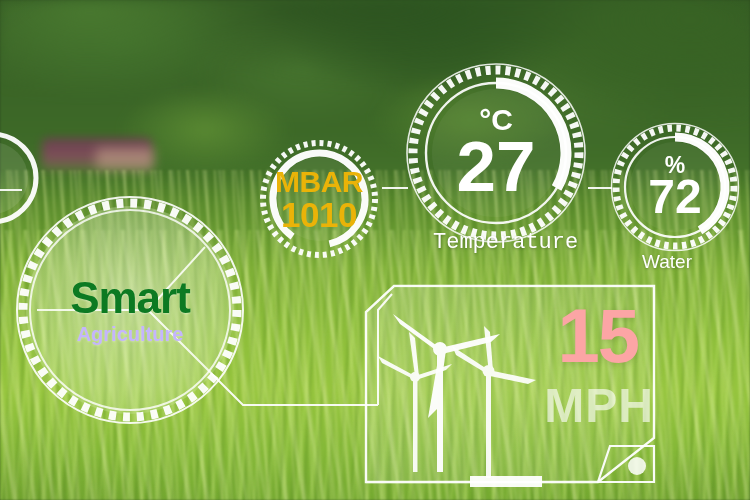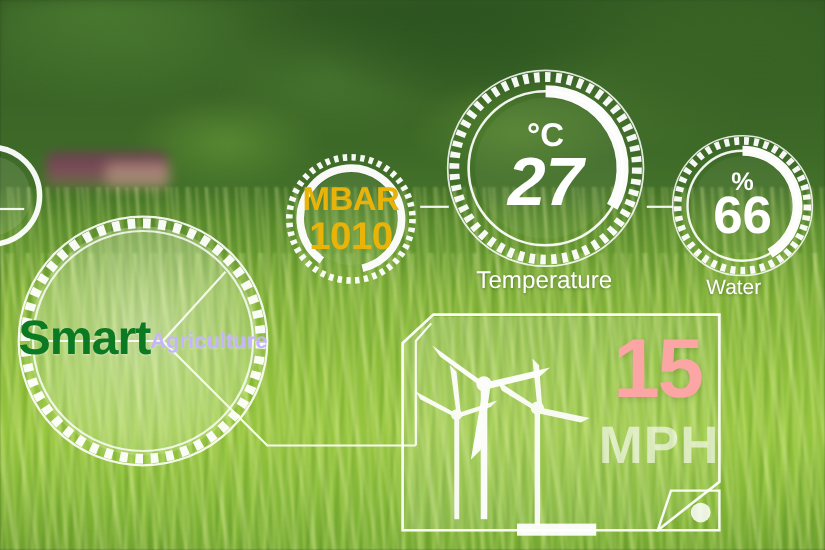--- a/index.html
+++ b/index.html
@@ -66,21 +66,21 @@
   }
 
   
   .hud{position:absolute;}
   svg{display:block;overflow:visible;}
 
   
   #smart-circle{left:10px;top:190px;width:240px;height:240px;}
   .smart-label{
     position:absolute;left:0;top:0;width:240px;height:240px;
-    display:flex;flex-direction:row;align-items:center;justify-content:center;
+    display:flex;flex-direction:column;align-items:center;justify-content:center;
     pointer-events:none;
   }
   .smart-title{
     font-size:44px;font-weight:bold;color:#0c7a22;letter-spacing:-1px;
     line-height:1;margin-bottom:4px;
     text-shadow:0 1px 2px rgba(255,255,255,.35);
   }
   .smart-sub{
     font-size:20px;font-weight:bold;color:#c4b5fd;letter-spacing:0px;
     line-height:1;
@@ -102,22 +102,22 @@
   #mbar-gauge{left:258px;top:138px;width:122px;height:122px;}
   .mbar-text{
     position:absolute;inset:0;display:flex;flex-direction:column;
     align-items:center;justify-content:center;color:#eab308;pointer-events:none;
   }
   .mbar-a{font-size:30px;font-weight:bold;line-height:1.0;letter-spacing:-.5px;}
   .mbar-b{font-size:35px;font-weight:bold;line-height:1.0;letter-spacing:-.5px;}
 
   #temp-gauge{left:405px;top:62px;width:182px;height:182px;}
   #temp-gauge .g-unit{font-size:30px;margin-bottom:-2px;}
-  #temp-gauge .g-val{font-size:62px;font-style:italic;}
-  #temp-caption{left:433px;top:242px;}
+  #temp-gauge .g-val{font-size:71px;}
+  #temp-caption{left:433px;top:230px;font-family:Liberation Mono, monospace;}
 
   #water-gauge{left:610px;top:122px;width:130px;height:130px;}
   #water-gauge .g-unit{font-size:23px;margin-bottom:-3px;}
   #water-gauge .g-val{font-size:48px;}
   #water-caption{left:642px;top:251px;font-size:19px;}
 
   
   #edge-circle{left:-58px;top:128px;width:100px;height:100px;}
 
   
@@ -225,21 +225,21 @@
     <svg viewBox="0 0 130 130" width="130" height="130">
       <circle cx="65" cy="65" r="59" fill="none" stroke="#ffffff" stroke-width="7" opacity=".95" stroke-dasharray="4.5 4.5"></circle>
       <circle cx="65" cy="65" r="63.5" fill="none" stroke="#ffffff" stroke-width="1.4" opacity=".85"></circle>
       <circle cx="65" cy="65" r="50" fill="none" stroke="#ffffff" stroke-width="2.2" opacity=".92"></circle>
 
       <path d="M 65 15 A 50 50 0 0 1 90 108.3" fill="none" stroke="#ffffff" stroke-width="9" opacity=".98"></path>
       <circle cx="65" cy="65" r="45" fill="rgba(255,255,255,.05)"></circle>
     </svg>
     <div class="gauge-text">
       <div class="g-unit">%</div>
-      <div class="g-val">66</div>
+      <div class="g-val">72</div>
     </div>
   </div>
   <div class="gauge-caption" id="water-caption">Water</div>
 
   <div class="hud" id="wind-panel">
     <div class="wind-fill"></div>
     <svg viewBox="0 0 300 220" width="300" height="220">
 
       <path d="M 34 6 L 294 6 L 294 158 L 238 202 L 6 202 L 6 32 Z" fill="none" stroke="#ffffff" stroke-width="2.4" opacity=".95"></path>
 

